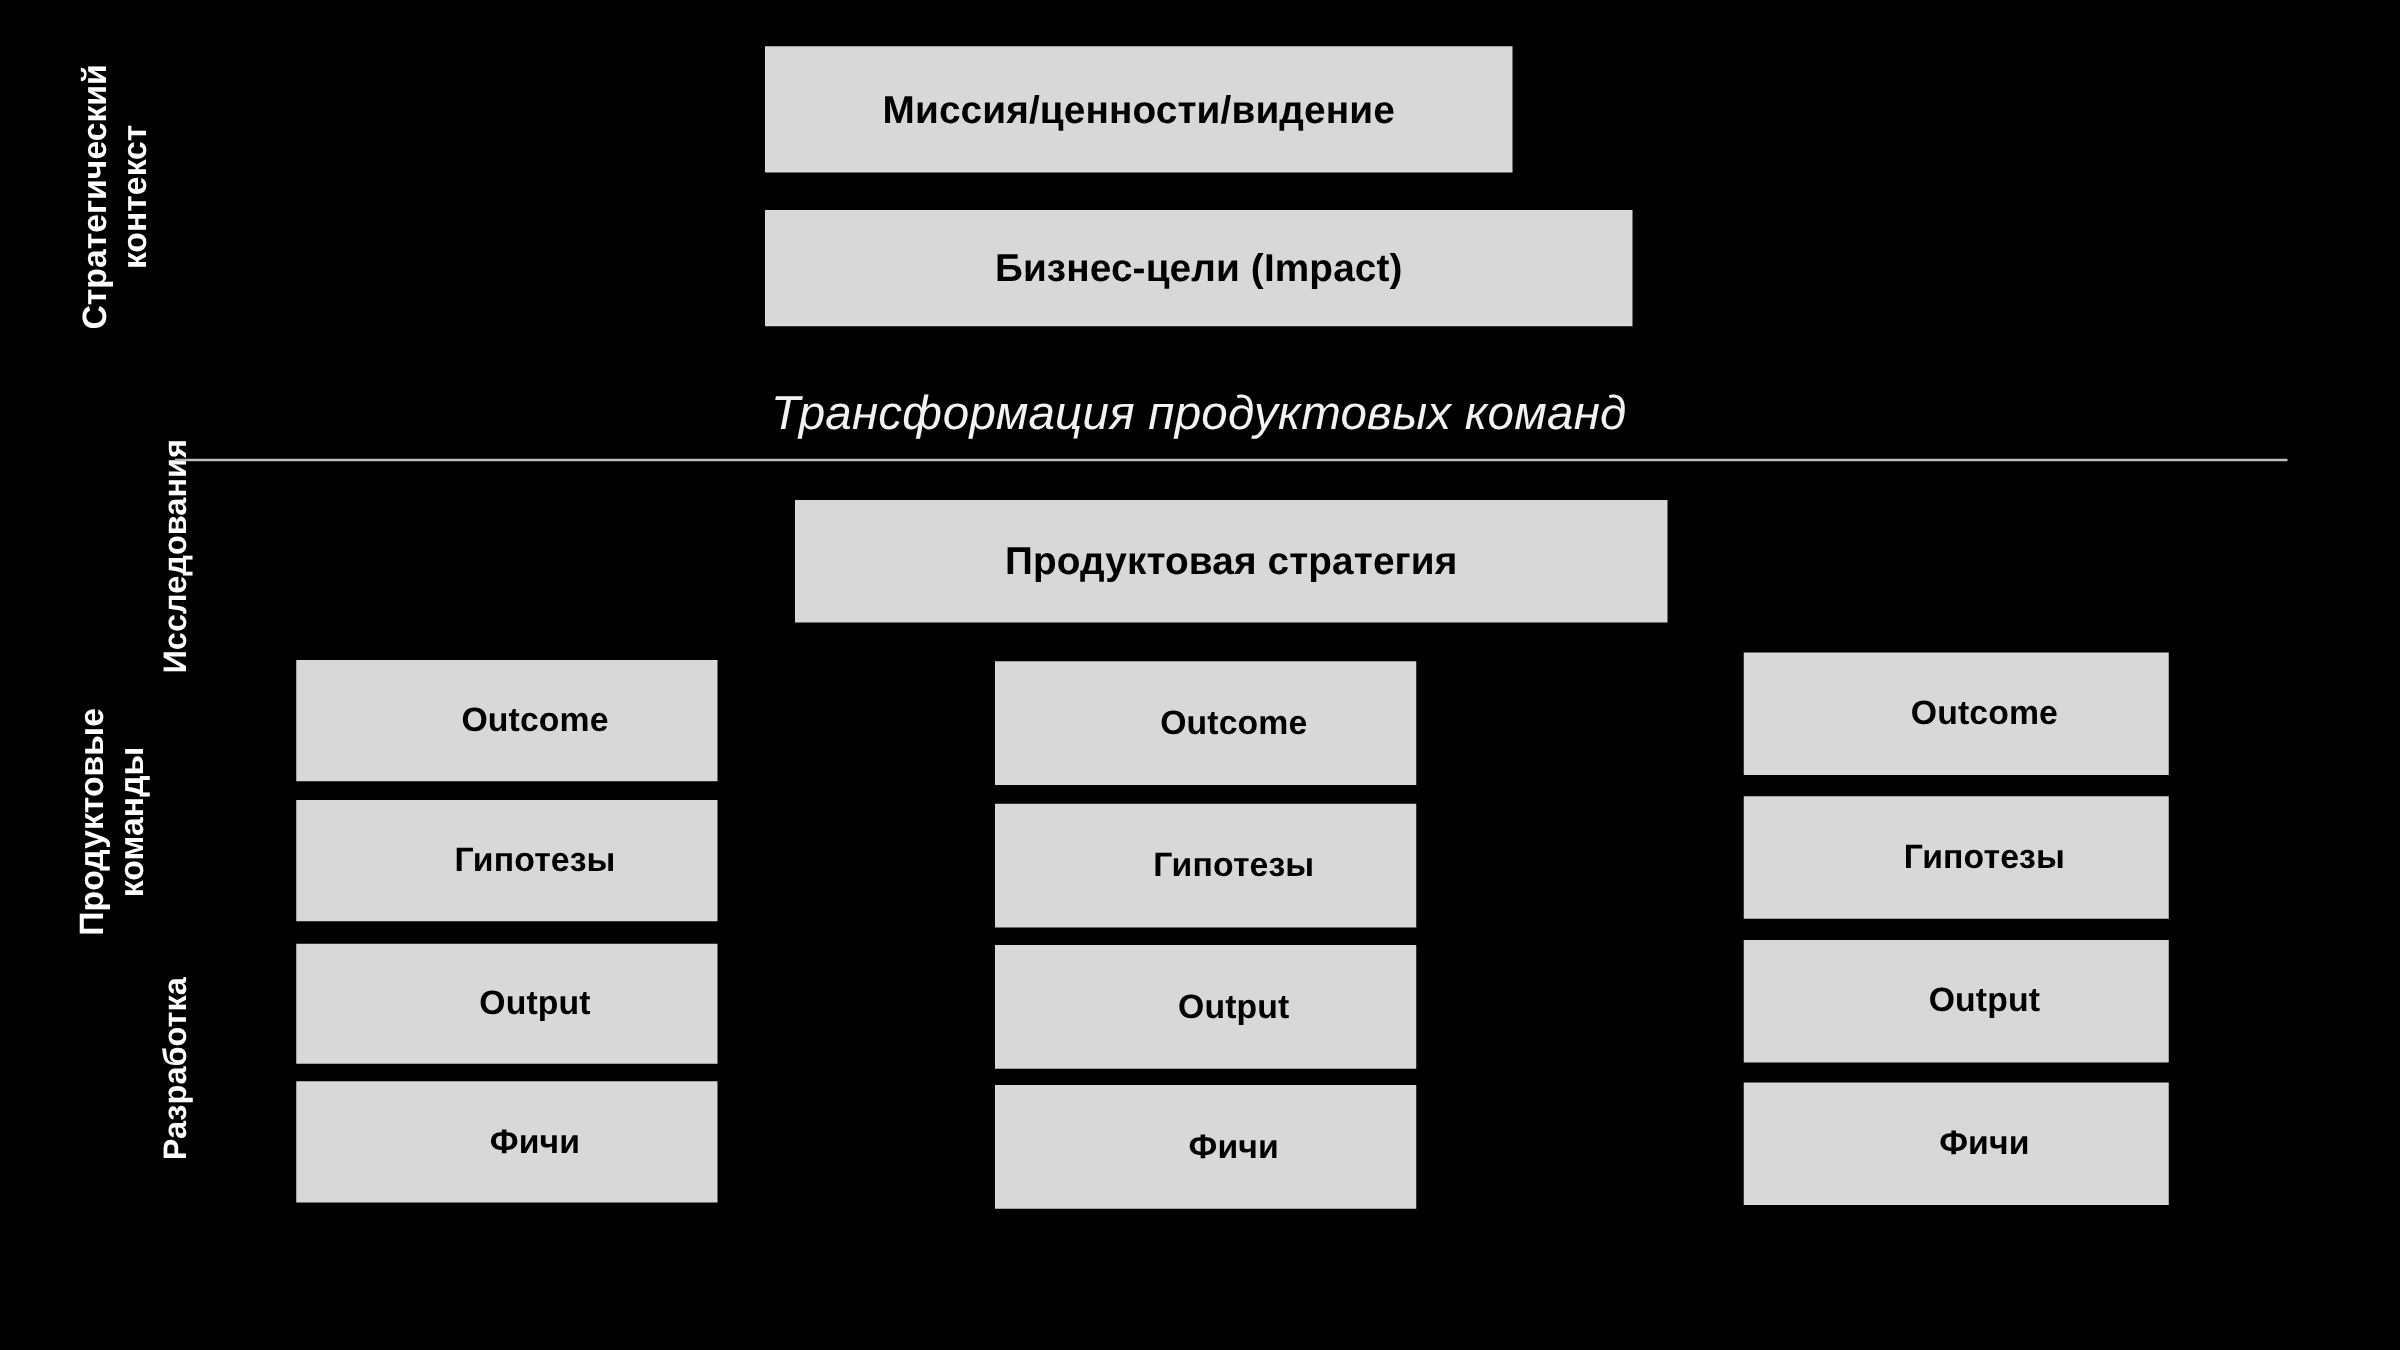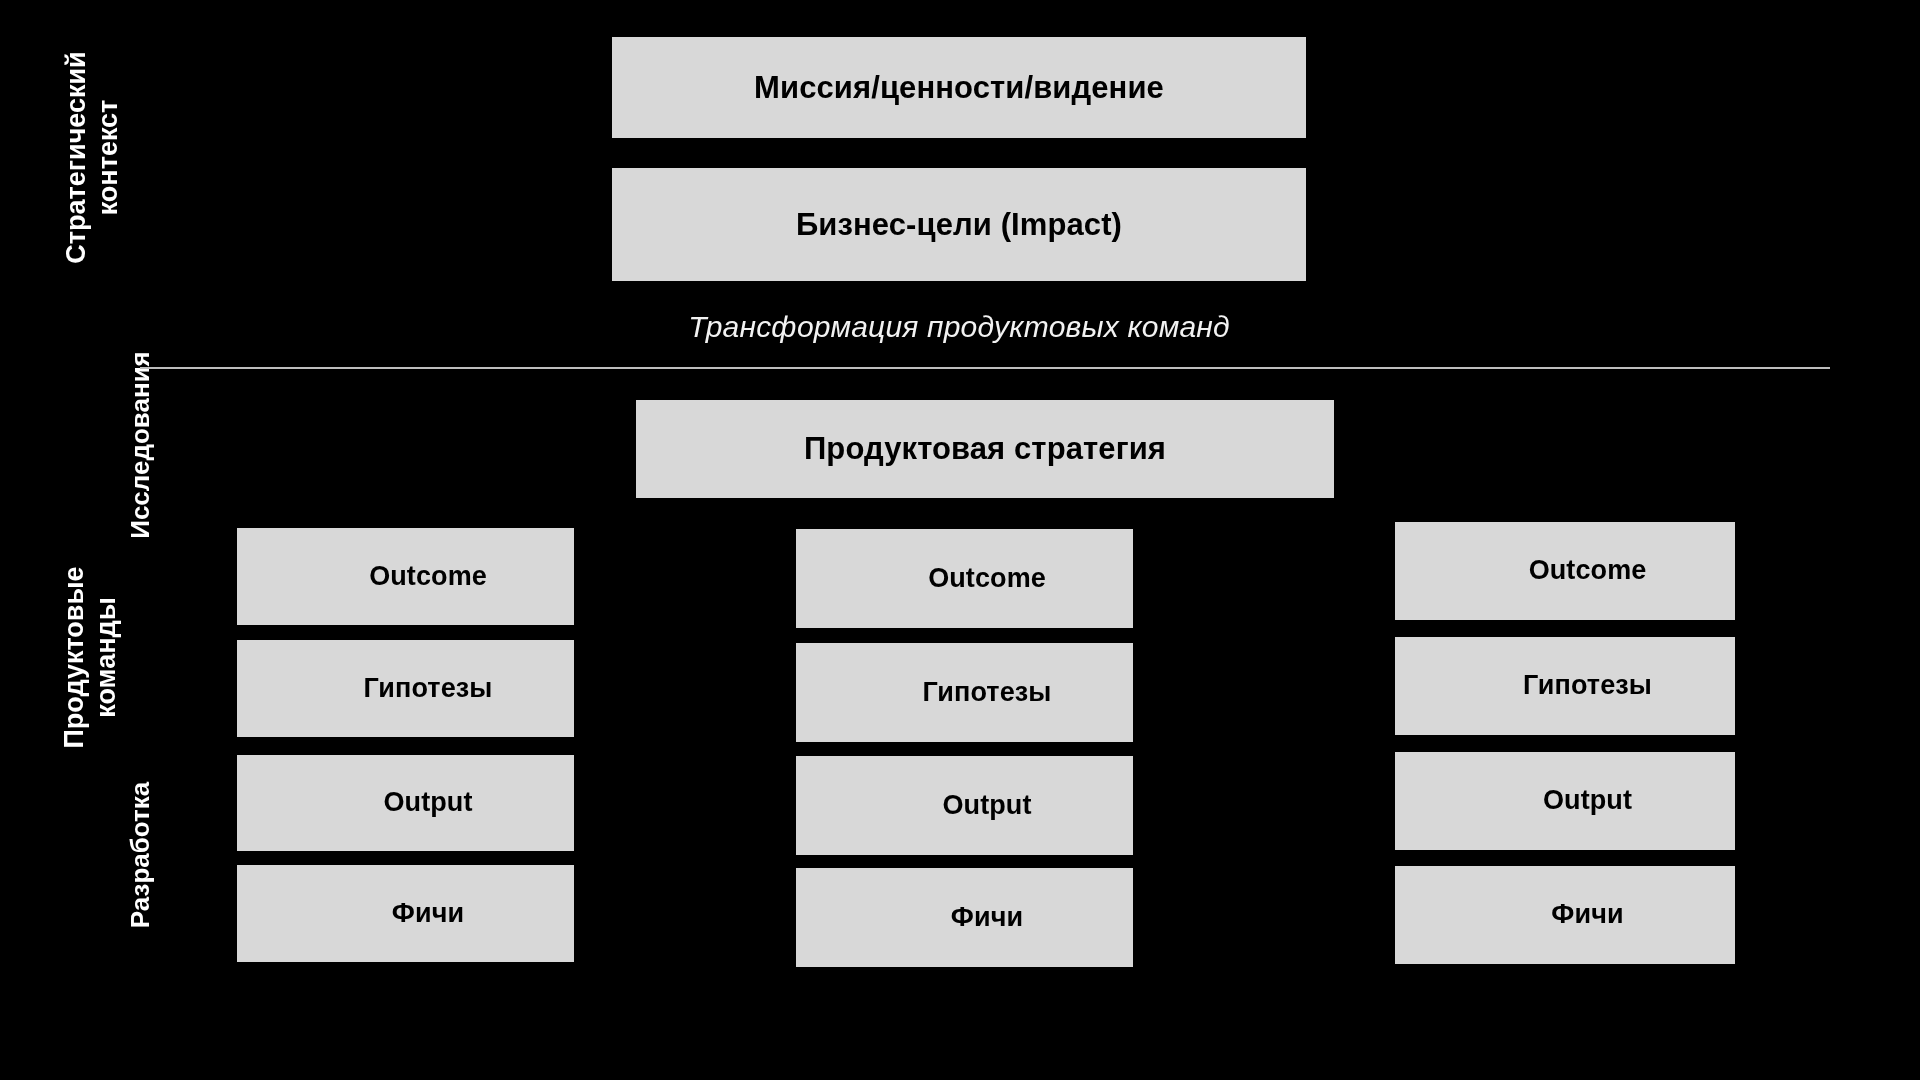--- a/index.html
+++ b/index.html
@@ -48,21 +48,21 @@
     align-items:center;
     justify-content:center;
   }
 
   
   .caption {
     position:absolute;
     color:#f2f2f2;
     font-style:italic;
     font-weight:500;
-    font-size:30px;
+    font-size:38px;
     text-align:center;
     letter-spacing:0.2px;
   }
 
   
   .divider {
     position:absolute;
     background:#bdbdbd;
     height:2px;
   }
@@ -75,23 +75,23 @@
   <div class="vlabel" style="left:-63px; top:105px; width:310px; height:105px; font-size:27px;">Стратегический
 контекст</div>
 
   <div class="vlabel" style="left:-65px; top:605px; width:310px; height:105px; font-size:27px;">Продуктовые
 команды</div>
 
   <div class="vlabel" style="left:15px; top:425px; width:250px; height:40px; font-size:26px;">Исследования</div>
 
   <div class="vlabel" style="left:20px; top:835px; width:240px; height:40px; font-size:26px;">Разработка</div>
 
-  <div class="box box-top" style="left:612px; top:37px; width:694px; height:101px;">Миссия/ценности/видение</div>
+  <div class="box box-top" style="left:612px; top:37px; width:598px; height:101px;">Миссия/ценности/видение</div>
 
-  <div class="box box-top" style="left:612px; top:168px; width:694px; height:113px;">Бизнес-цели (Impact)</div>
+  <div class="box box-top" style="left:612px; top:168px; width:694px; height:93px;">Бизнес-цели (Impact)</div>
 
   <div class="caption" style="left:612px; top:310px; width:694px;">Трансформация продуктовых команд</div>
 
   <div class="divider" style="left:140px; top:367px; width:1690px;"></div>
 
   <div class="box box-strategy" style="left:636px; top:400px; width:698px; height:98px;">Продуктовая стратегия</div>
 
   <div>
     <div class="box box-cell" style="left:237px; top:528px; width:337px; height:97px;">Outcome</div>
     <div class="box box-cell" style="left:237px; top:640px; width:337px; height:97px;">Гипотезы</div>

